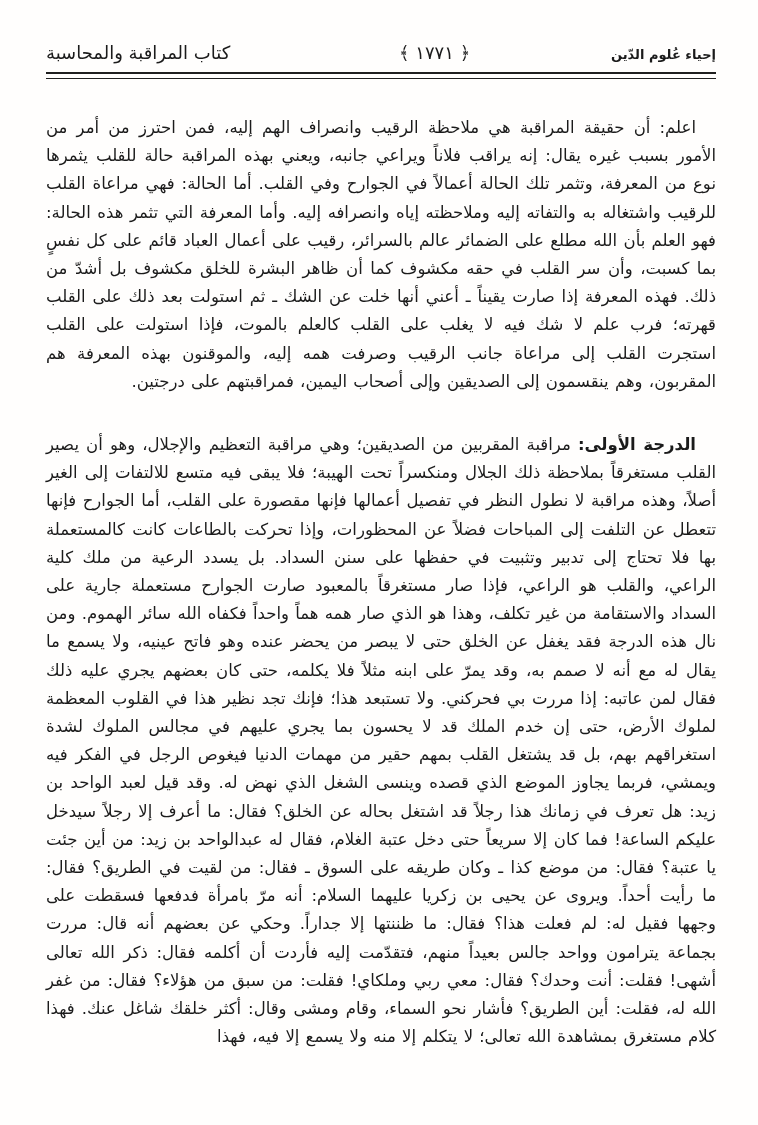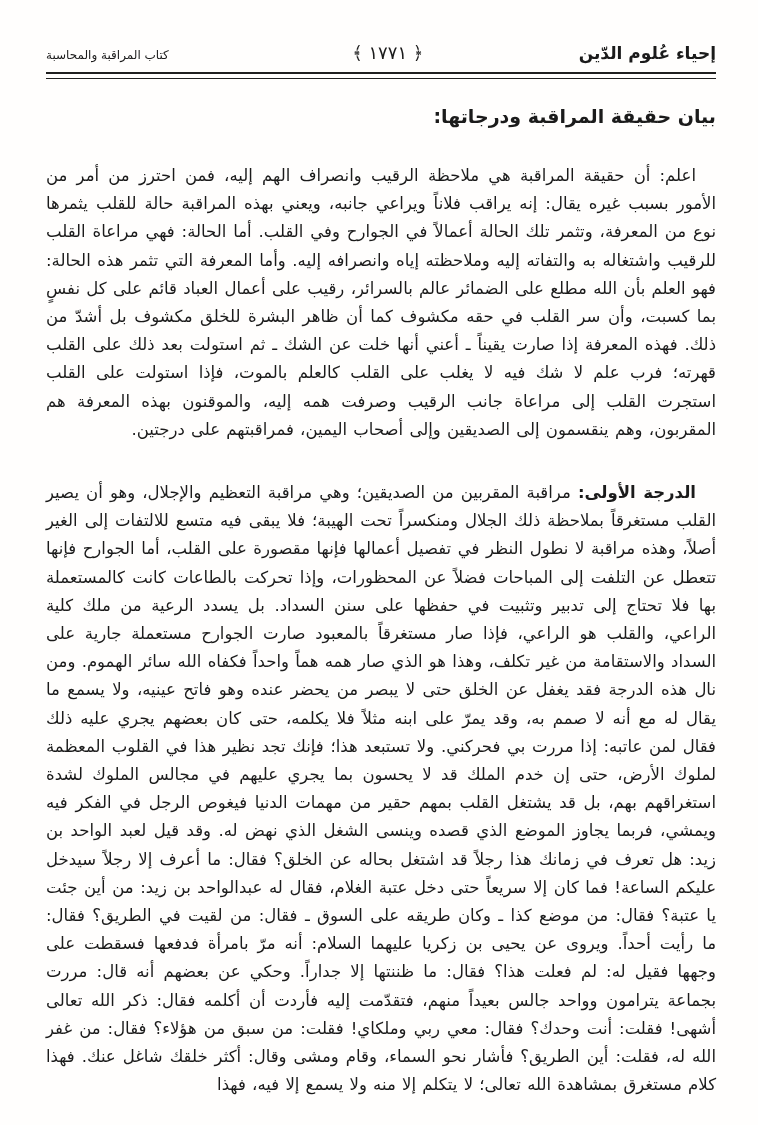--- a/index.html
+++ b/index.html
@@ -19,29 +19,29 @@
     font-family: "DejaVu Sans", sans-serif;
     overflow: hidden;
   }
   .header-row {
     display: flex;
     justify-content: space-between;
     align-items: baseline;
   }
   .book-title {
     font-weight: bold;
-    font-size: 17px;
+    font-size: 13px;
     letter-spacing: 0;
   }
   .page-number {
     font-size: 18px;
     transform: translateX(14px);
   }
   .chapter-title {
-    font-size: 12px;
+    font-size: 18px;
     text-align: right;
   }
   .header-rule {
     margin-top: 9px;
     height: 4px;
     border-top: 2.5px solid #1f1f1f;
     border-bottom: 1.2px solid #1f1f1f;
   }
   .section-heading {
     margin: 26px 0 0 0;
@@ -66,19 +66,18 @@
 <div class="page">
 
   <div class="header-row">
     <div class="book-title">إحياء عُلوم الدّين</div>
     <div class="page-number">﴿ ١٧٧١ ﴾</div>
     <div class="chapter-title">كتاب المراقبة والمحاسبة</div>
   </div>
 
   <div class="header-rule"></div>
 
-  <h1 class="section-heading">بيان حقيقة المراقبة ودرجاتها:</h1>
 
   <p class="para"><span class="lead">اعلم:</span> <span>أن حقيقة المراقبة هي ملاحظة الرقيب وانصراف الهم إليه، فمن احترز من أمر من الأمور بسبب غيره يقال: إنه يراقب فلاناً ويراعي جانبه، ويعني بهذه المراقبة حالة للقلب يثمرها نوع من المعرفة، وتثمر تلك الحالة أعمالاً في الجوارح وفي القلب. أما الحالة: فهي مراعاة القلب للرقيب واشتغاله به والتفاته إليه وملاحظته إياه وانصرافه إليه. وأما المعرفة التي تثمر هذه الحالة: فهو العلم بأن الله مطلع على الضمائر عالم بالسرائر، رقيب على أعمال العباد قائم على كل نفسٍ بما كسبت، وأن سر القلب في حقه مكشوف كما أن ظاهر البشرة للخلق مكشوف بل أشدّ من ذلك. فهذه المعرفة إذا صارت يقيناً ـ أعني أنها خلت عن الشك ـ ثم استولت بعد ذلك على القلب قهرته؛ فرب علم لا شك فيه لا يغلب على القلب كالعلم بالموت، فإذا استولت على القلب استجرت القلب إلى مراعاة جانب الرقيب وصرفت همه إليه، والموقنون بهذه المعرفة هم المقربون، وهم ينقسمون إلى الصديقين وإلى أصحاب اليمين، فمراقبتهم على درجتين.</span></p>
 
   <p class="para"><span class="lead lead-bold">الدرجة الأولى:</span> <span>مراقبة المقربين من الصديقين؛ وهي مراقبة التعظيم والإجلال، وهو أن يصير القلب مستغرقاً بملاحظة ذلك الجلال ومنكسراً تحت الهيبة؛ فلا يبقى فيه متسع للالتفات إلى الغير أصلاً، وهذه مراقبة لا نطول النظر في تفصيل أعمالها فإنها مقصورة على القلب، أما الجوارح فإنها تتعطل عن التلفت إلى المباحات فضلاً عن المحظورات، وإذا تحركت بالطاعات كانت كالمستعملة بها فلا تحتاج إلى تدبير وتثبيت في حفظها على سنن السداد. بل يسدد الرعية من ملك كلية الراعي، والقلب هو الراعي، فإذا صار مستغرقاً بالمعبود صارت الجوارح مستعملة جارية على السداد والاستقامة من غير تكلف، وهذا هو الذي صار همه هماً واحداً فكفاه الله سائر الهموم. ومن نال هذه الدرجة فقد يغفل عن الخلق حتى لا يبصر من يحضر عنده وهو فاتح عينيه، ولا يسمع ما يقال له مع أنه لا صمم به، وقد يمرّ على ابنه مثلاً فلا يكلمه، حتى كان بعضهم يجري عليه ذلك فقال لمن عاتبه: إذا مررت بي فحركني. ولا تستبعد هذا؛ فإنك تجد نظير هذا في القلوب المعظمة لملوك الأرض، حتى إن خدم الملك قد لا يحسون بما يجري عليهم في مجالس الملوك لشدة استغراقهم بهم، بل قد يشتغل القلب بمهم حقير من مهمات الدنيا فيغوص الرجل في الفكر فيه ويمشي، فربما يجاوز الموضع الذي قصده وينسى الشغل الذي نهض له. وقد قيل لعبد الواحد بن زيد: هل تعرف في زمانك هذا رجلاً قد اشتغل بحاله عن الخلق؟ فقال: ما أعرف إلا رجلاً سيدخل عليكم الساعة! فما كان إلا سريعاً حتى دخل عتبة الغلام، فقال له عبدالواحد بن زيد: من أين جئت يا عتبة؟ فقال: من موضع كذا ـ وكان طريقه على السوق ـ فقال: من لقيت في الطريق؟ فقال: ما رأيت أحداً. ويروى عن يحيى بن زكريا عليهما السلام: أنه مرّ بامرأة فدفعها فسقطت على وجهها فقيل له: لم فعلت هذا؟ فقال: ما ظننتها إلا جداراً. وحكي عن بعضهم أنه قال: مررت بجماعة يترامون وواحد جالس بعيداً منهم، فتقدّمت إليه فأردت أن أكلمه فقال: ذكر الله تعالى أشهى! فقلت: أنت وحدك؟ فقال: معي ربي وملكاي! فقلت: من سبق من هؤلاء؟ فقال: من غفر الله له، فقلت: أين الطريق؟ فأشار نحو السماء، وقام ومشى وقال: أكثر خلقك شاغل عنك. فهذا كلام مستغرق بمشاهدة الله تعالى؛ لا يتكلم إلا منه ولا يسمع إلا فيه، فهذا</span></p>
 
 </div>
 
 </body></html>

